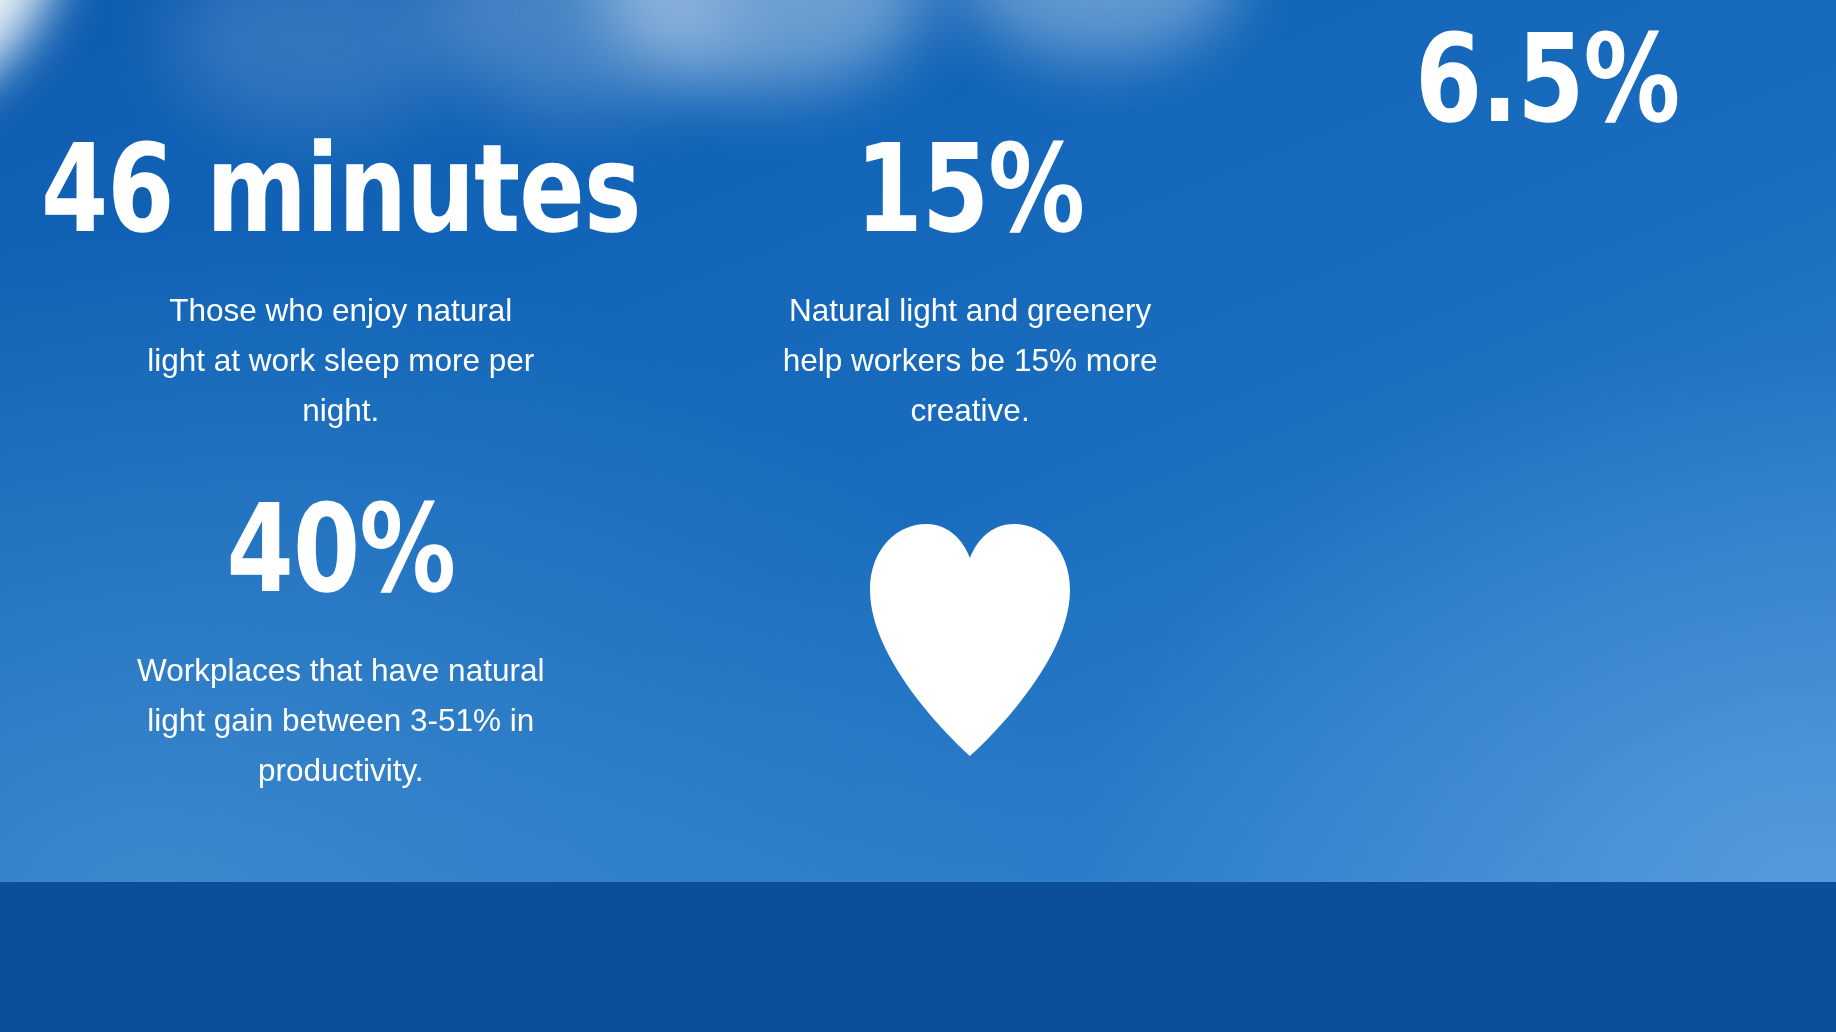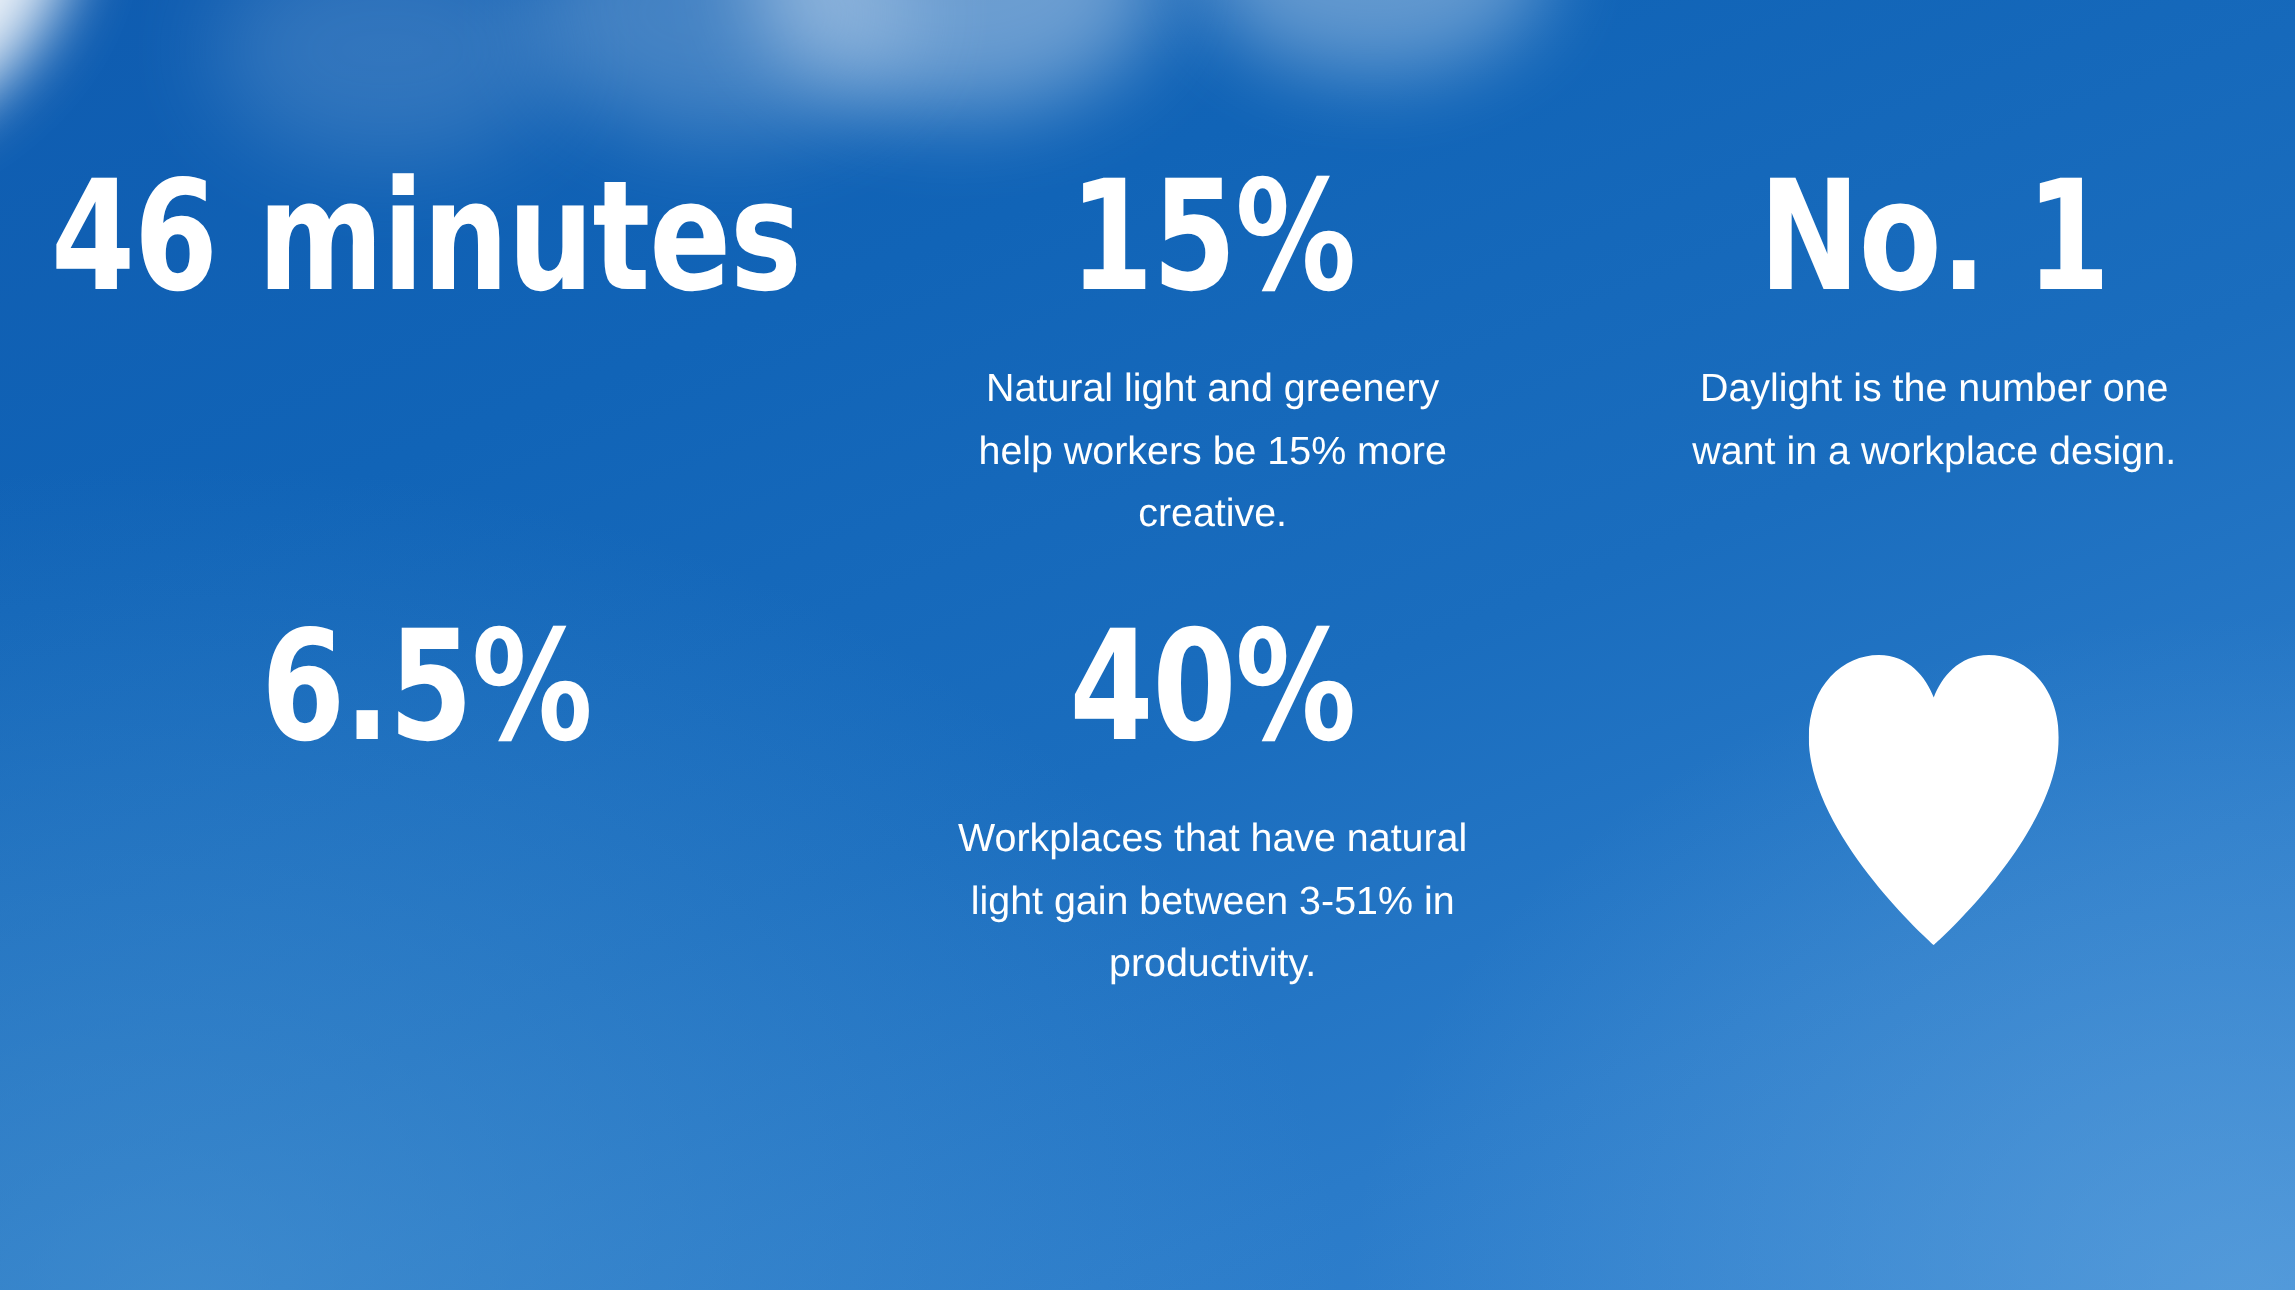--- a/index.html
+++ b/index.html
@@ -3,21 +3,21 @@
 <meta charset="utf-8">
 <style>
   html, body {
     margin: 0;
     padding: 0;
     background: #0b4f9b;
   }
   #stage {
     position: relative;
     width: 1836px;
-    height: 1032px;
+    height: 882px;
     overflow: hidden;
     font-family: "Liberation Sans", sans-serif;
     background: #1368b9;
   }
 
   
   .sky {
     position: absolute;
     inset: 0;
     background:
@@ -113,31 +113,28 @@
     <div class="cloud cbc3"></div>
     <div class="cloud cbc4"></div>
     <div class="cloud cbc5"></div>
 
   </div>
 
   <div class="grid">
 
     <div class="cell r1 cell-1">
       <div class="headline">46 minutes</div>
+      <div class="desc">Those who enjoy natural light at work sleep more per night.</div>
     </div>
 
     <div class="cell r1 cell-2">
       <div class="headline">15%</div>
       <div class="desc">Natural light and greenery help workers be 15% more creative.</div>
     </div>
 
-    <div class="cell r1 cell-3">
-      <div class="headline">No. 1</div>
-      <div class="desc">Daylight is the number one want in a workplace design.</div>
-    </div>
 
     <div class="cell r2 cell-4">
       <div class="headline">6.5%</div>
     </div>
 
     <div class="cell r2 cell-5">
       <div class="headline">40%</div>
       <div class="desc">Workplaces that have natural light gain between 3-51% in productivity.</div>
     </div>
 

